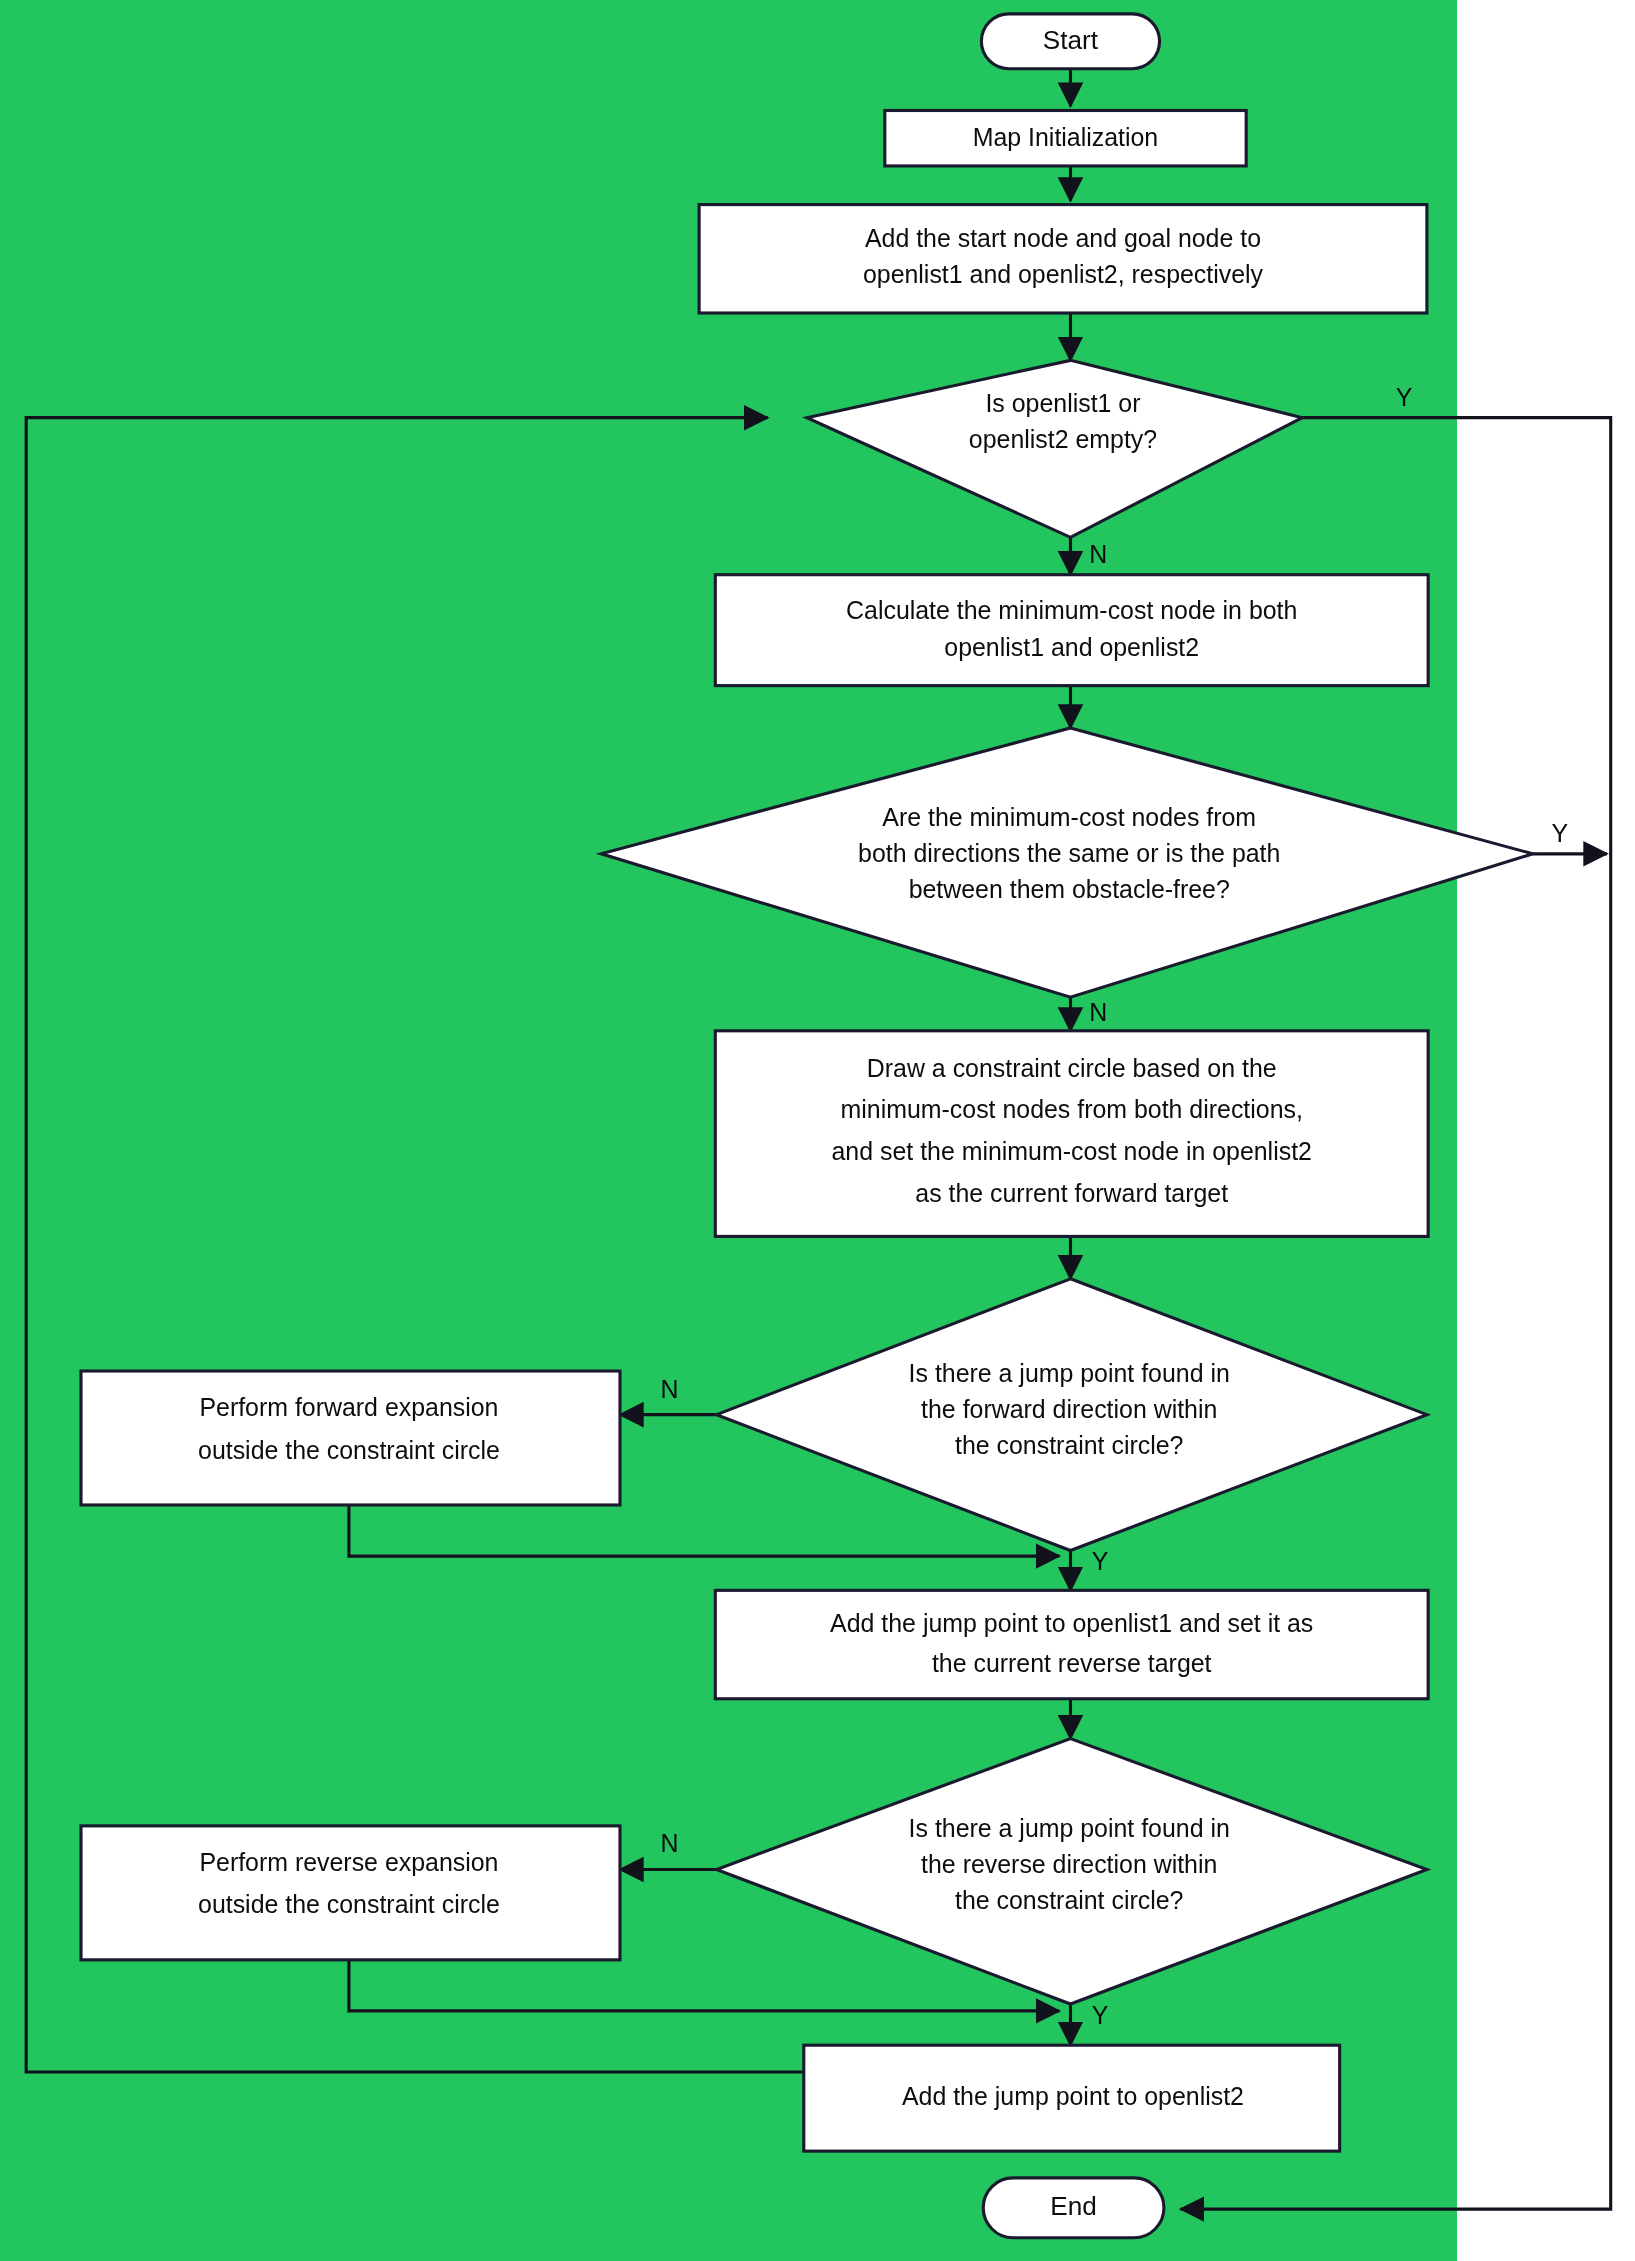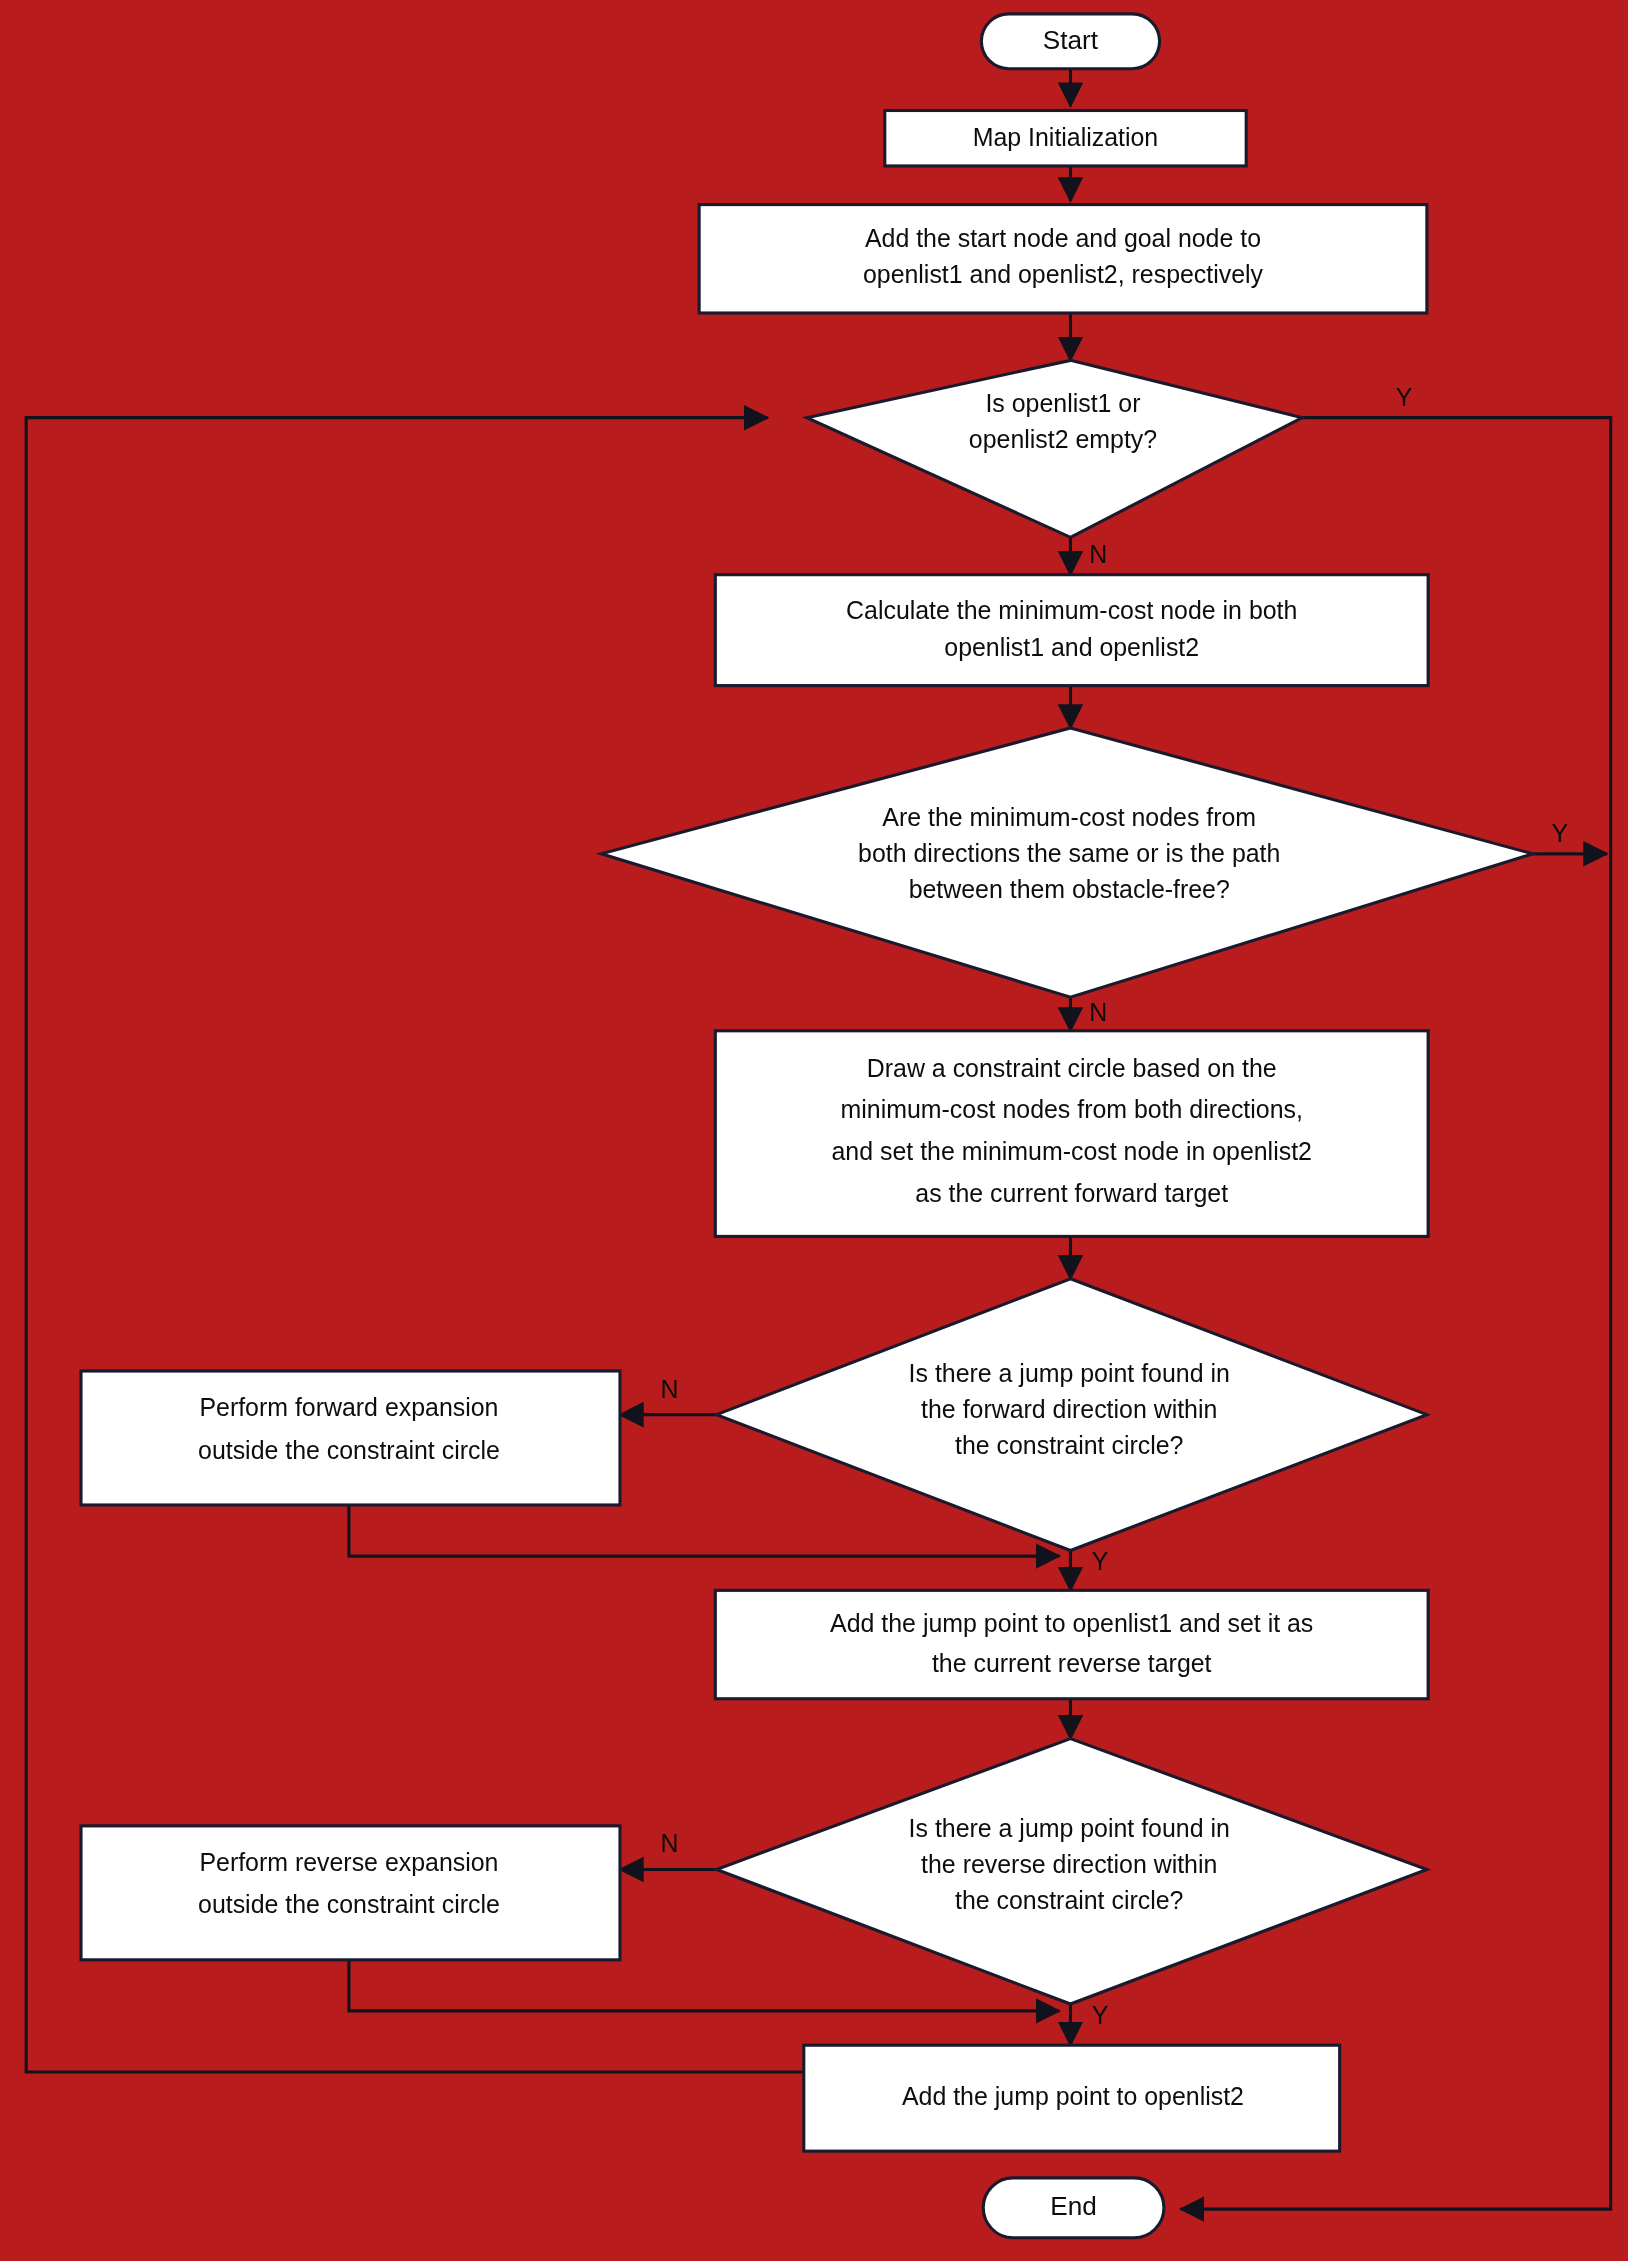--- a/index.html
+++ b/index.html
@@ -2,23 +2,23 @@
 <html style="font-size:10px"><head>
 <meta charset="utf-8">
 <style>
   html, body {
     margin: 0;
     padding: 0;
     background: #ffffff;
   }
   #flowchart-root {
     position: relative;
-    width: 1628px;
+    width: 1457px;
     height: 2261px;
-    background: #b91c1c;
+    background: #22c55e;
     font-family: "Liberation Sans", sans-serif;
     text-align: right;
   }
   svg#flow-svg {
     display: block;
     width: 1635px;
     height: 2261px;
   }
   .shape-stroke {
     fill: #ffffff;

